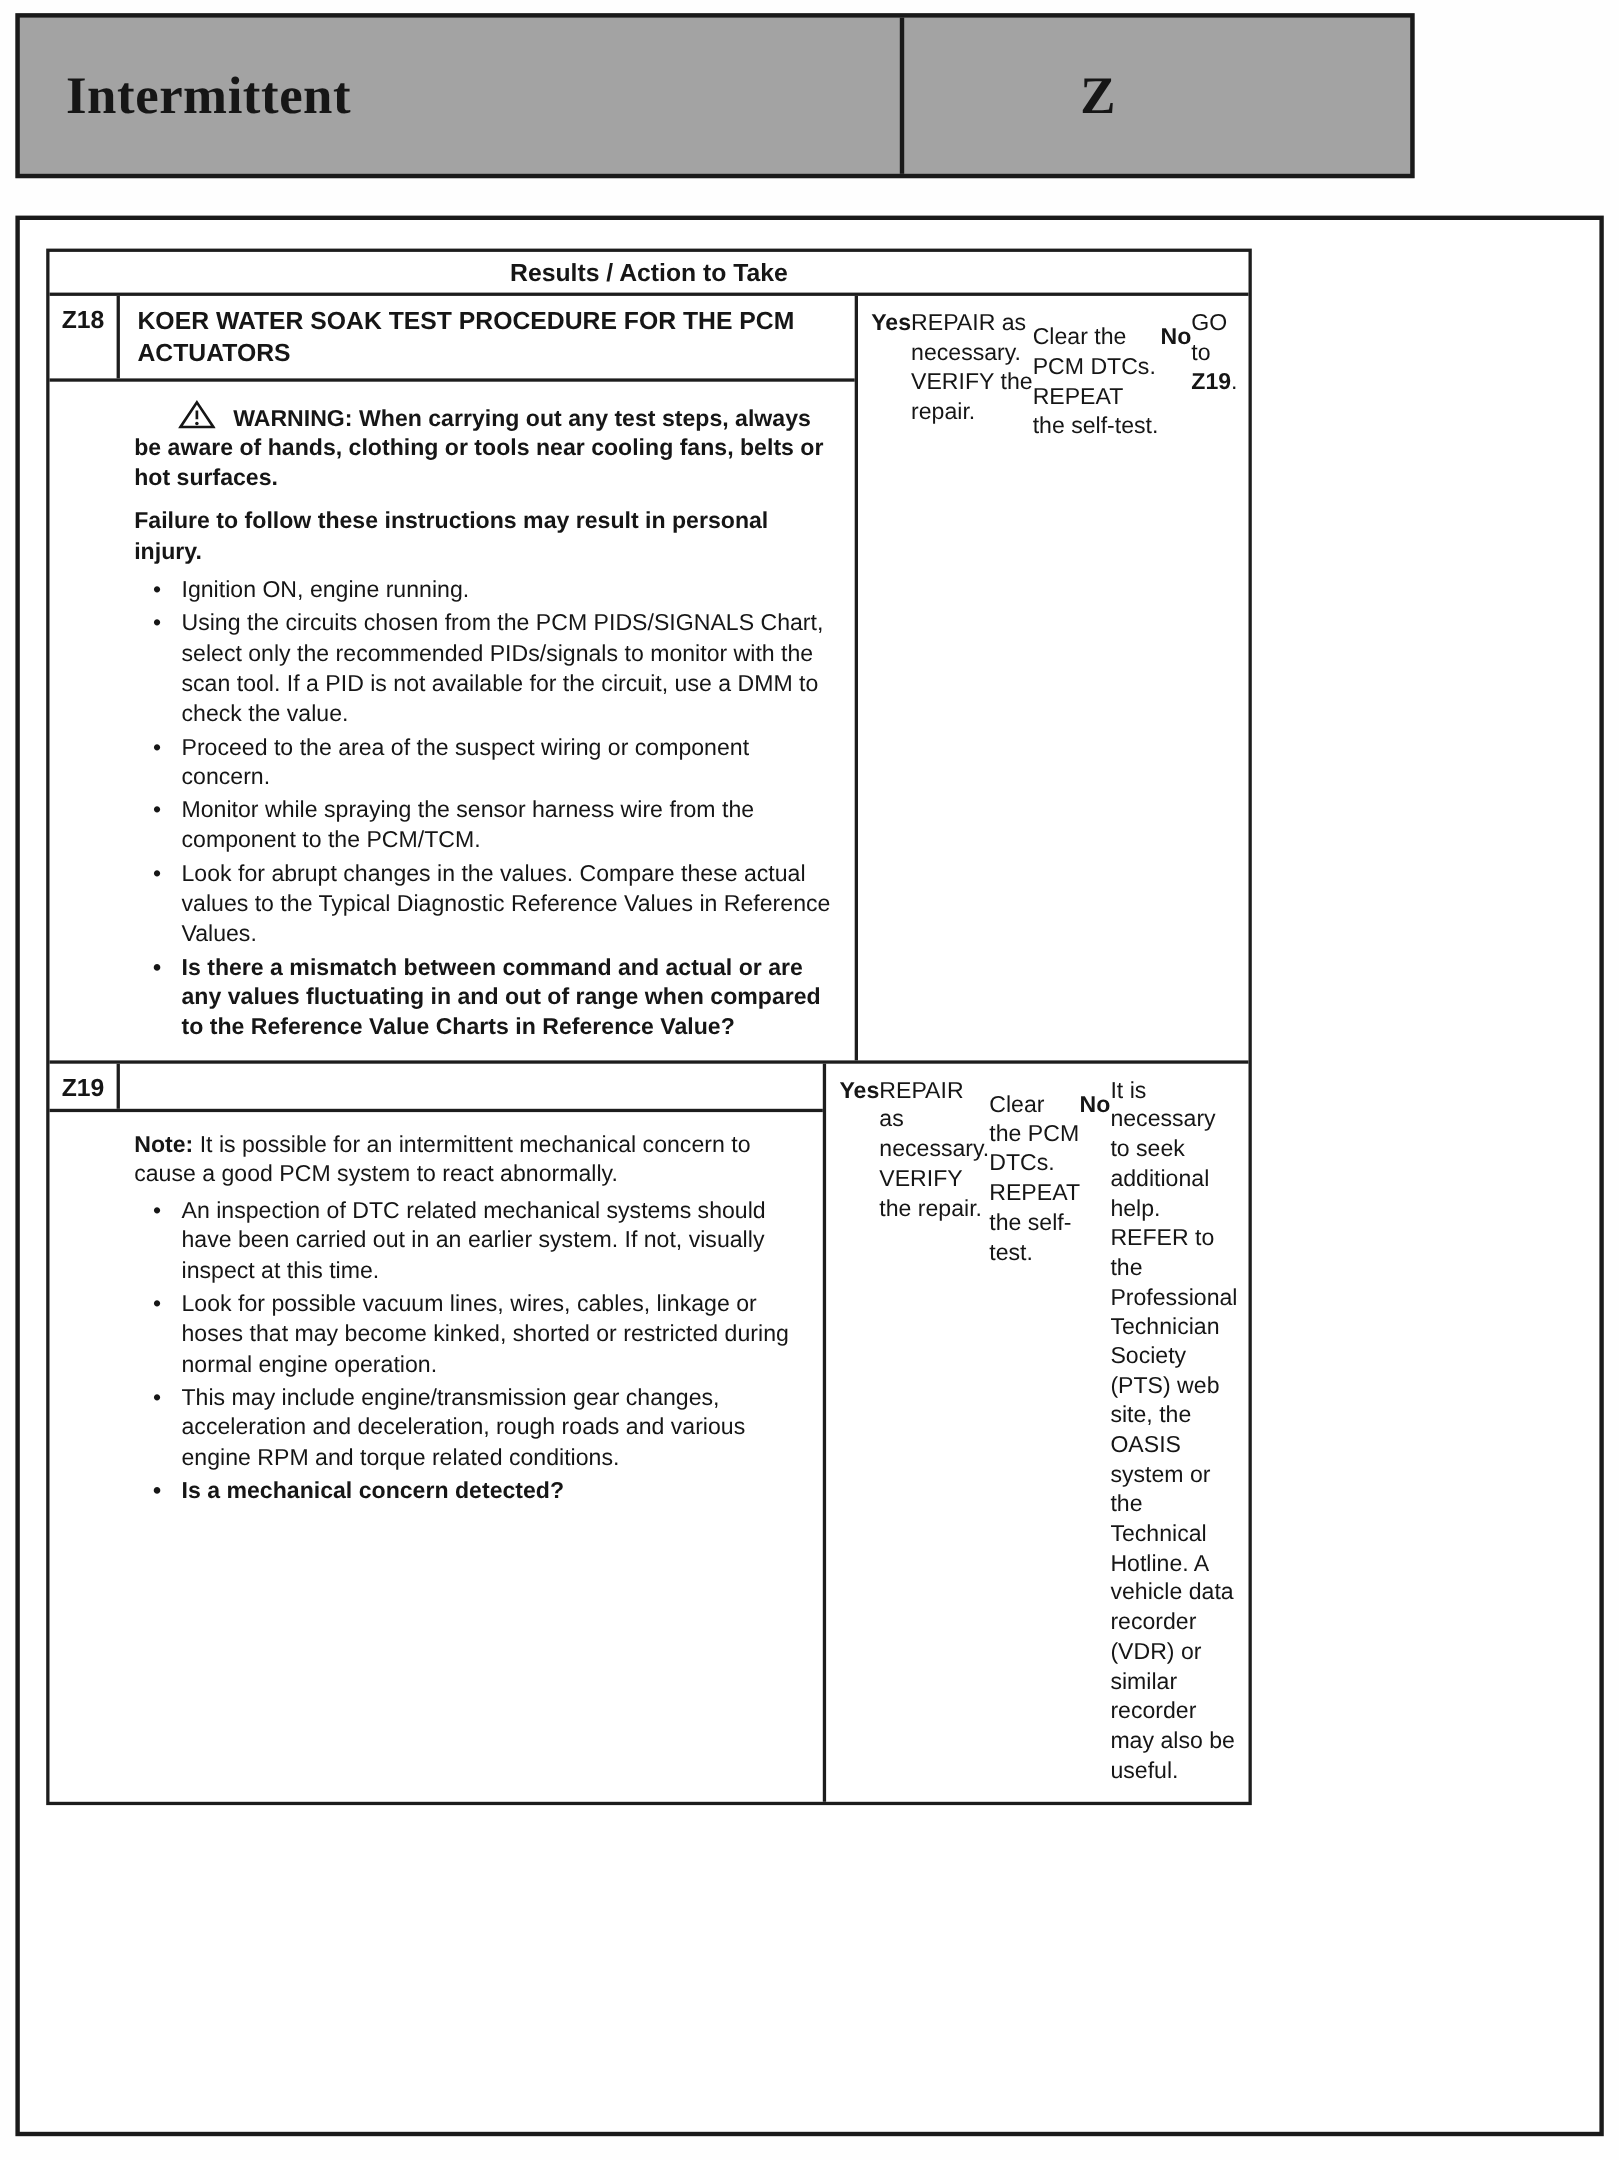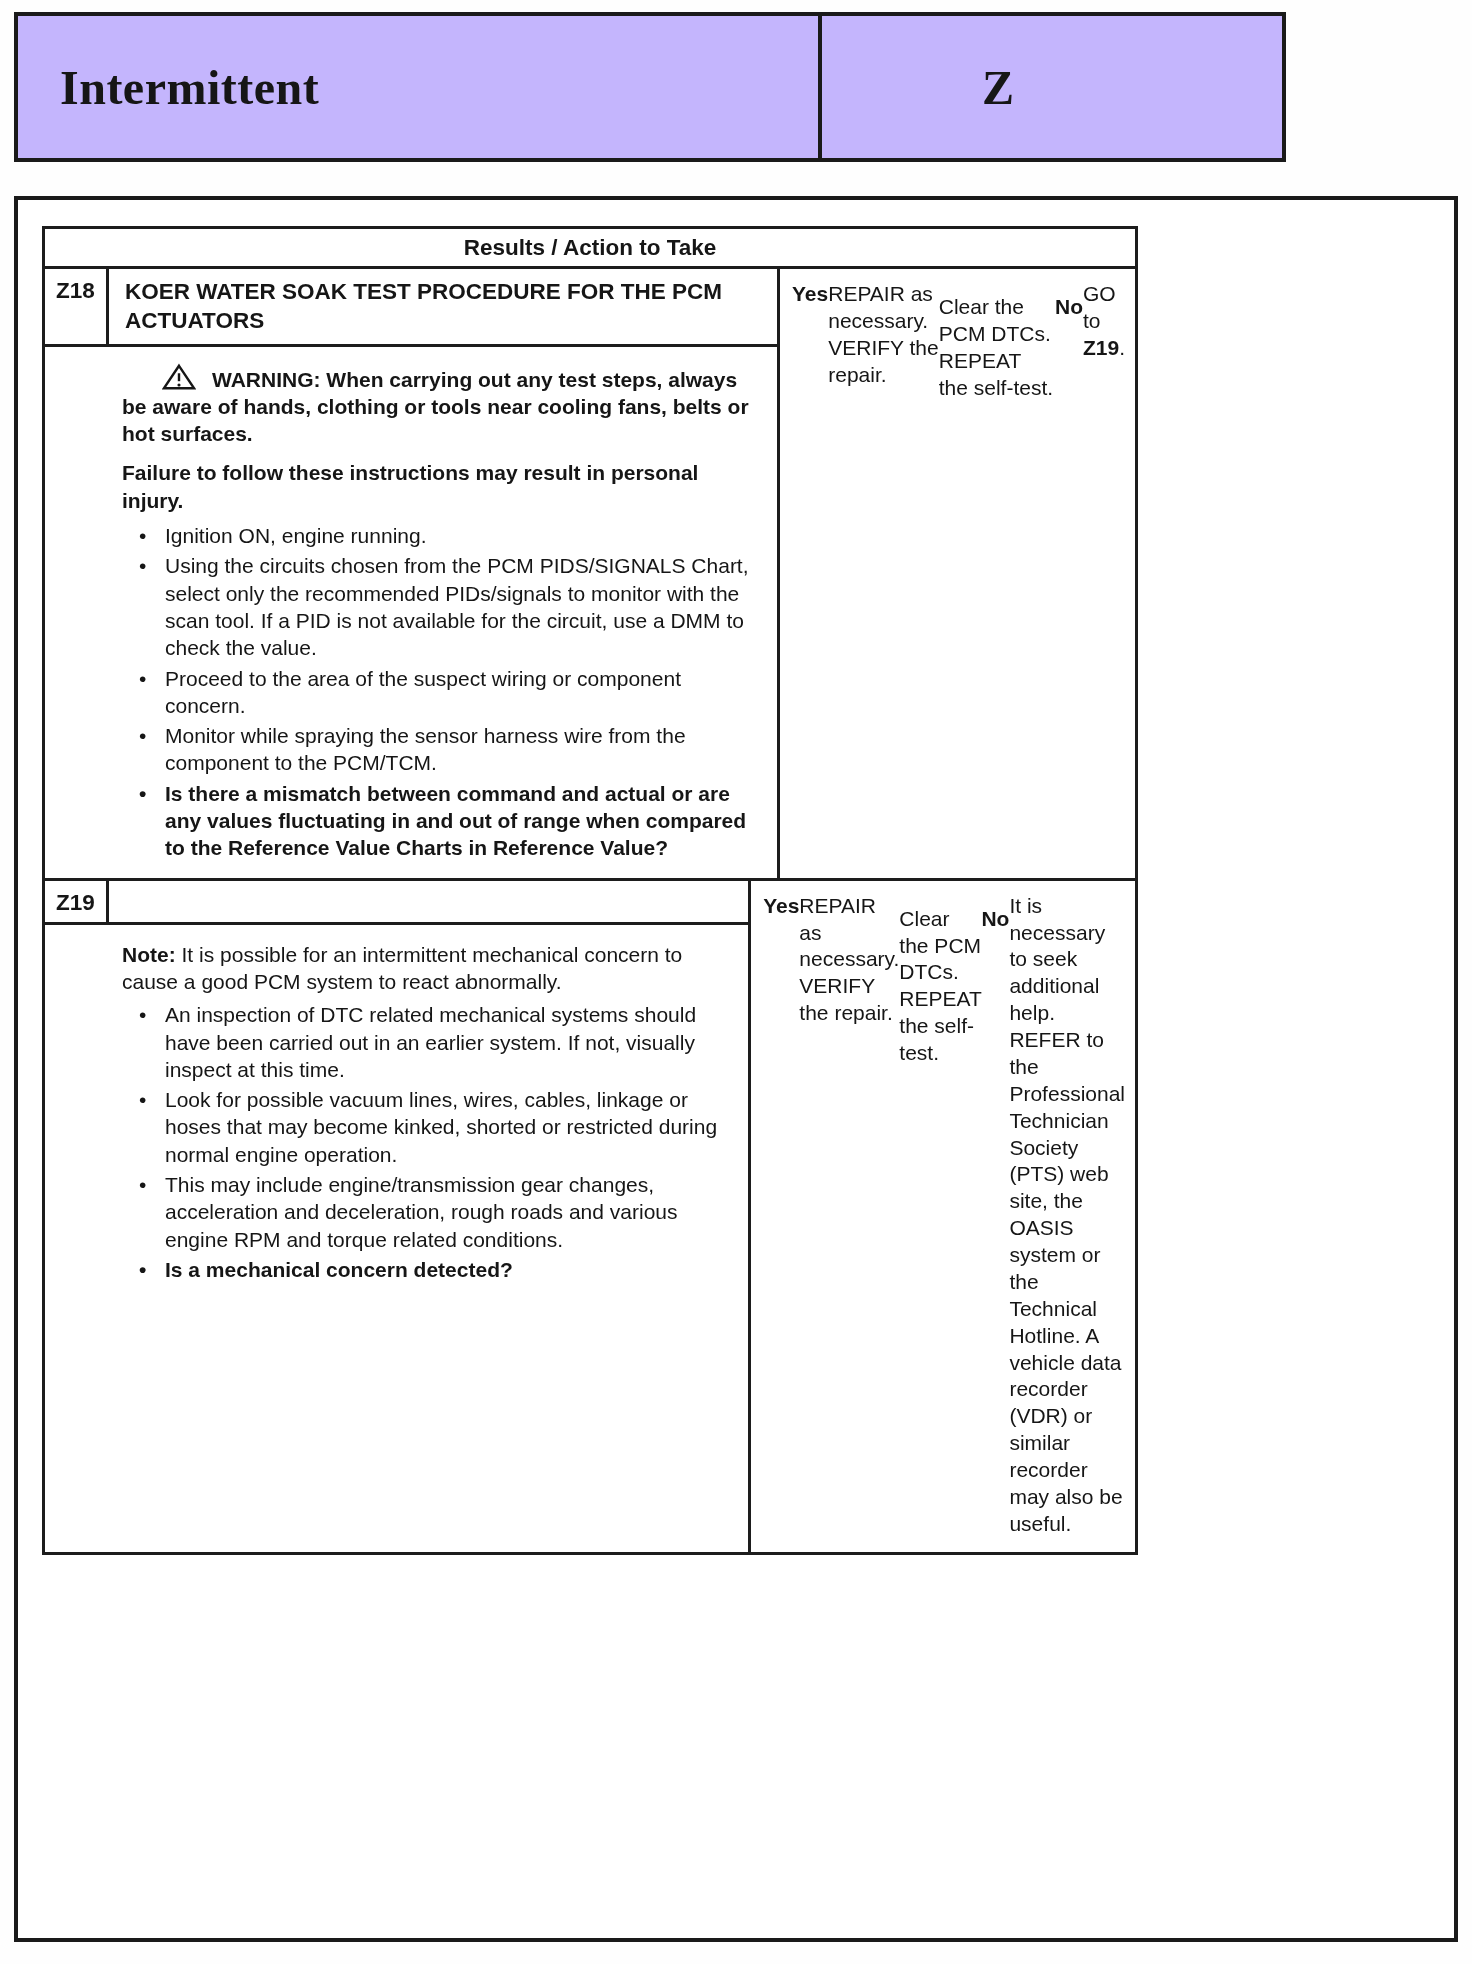--- a/index.html
+++ b/index.html
@@ -1,21 +1,21 @@
 <!DOCTYPE html>
 <html><head>
 <meta charset="utf-8">
 <style>
   * { margin:0; padding:0; box-sizing:border-box; }
   html,body { background:#ffffff; }
   body { width:1472px; height:1964px; font-family:"Liberation Sans","DejaVu Sans",sans-serif; color:#161616; }
   .page { position:relative; width:1472px; height:1964px; background:#fefefe; overflow:hidden; }
 
   
-  .header-box { position:absolute; left:14px; top:12px; width:1272px; height:150px; border:4px solid #1a1a1a; display:flex; background:#c4b5fd; }
+  .header-box { position:absolute; left:14px; top:12px; width:1272px; height:150px; border:4px solid #1a1a1a; display:flex; background:#a3a3a3; }
   .header-left { width:804px; border-right:4px solid #1a1a1a; display:flex; align-items:center; padding-left:42px; }
   .page-title { font-family:"Liberation Serif","DejaVu Serif",serif; font-weight:bold; font-size:48px; letter-spacing:0.5px; }
   .header-right { flex:1; display:flex; align-items:center; padding-left:160px; }
   .section-letter { font-family:"Liberation Serif","DejaVu Serif",serif; font-weight:bold; font-size:48px; }
 
   
   .main-box { position:absolute; left:14px; top:196px; width:1444px; height:1746px; border:4px solid #1a1a1a; background:#fff; }
 
   
   .ptable { position:absolute; left:24px; top:26px; width:1096px; border:3px solid #1d1d1d; background:#fff; }
@@ -96,20 +96,24 @@
                   <span class="bt">Using the circuits chosen from the PCM PIDS/SIGNALS Chart, select only the recommended PIDs/signals to monitor with the scan tool. If a PID is not available for the circuit, use a DMM to check the value.</span>
                 </div>
               <div class="bullet">
                   <span class="dot"></span>
                   <span class="bt">Proceed to the area of the suspect wiring or component concern.</span>
                 </div>
               <div class="bullet">
                   <span class="dot"></span>
                   <span class="bt">Monitor while spraying the sensor harness wire from the component to the PCM/TCM.</span>
                 </div>
+              <div class="bullet">
+                  <span class="dot"></span>
+                  <span class="bt">Look for abrupt changes in the values. Compare these actual values to the Typical Diagnostic Reference Values in Reference Values.</span>
+                </div>
               <div class="bullet bold">
                   <span class="dot"></span>
                   <span class="bt">Is there a mismatch between command and actual or are any values fluctuating in and out of range when compared to the Reference Value Charts in Reference Value?</span>
                 </div>
             </div>
           </div>
         </div>
         <div class="results bottom">
           <p class="res b">Yes</p>
           <p class="res">REPAIR as necessary. VERIFY the repair.</p>

